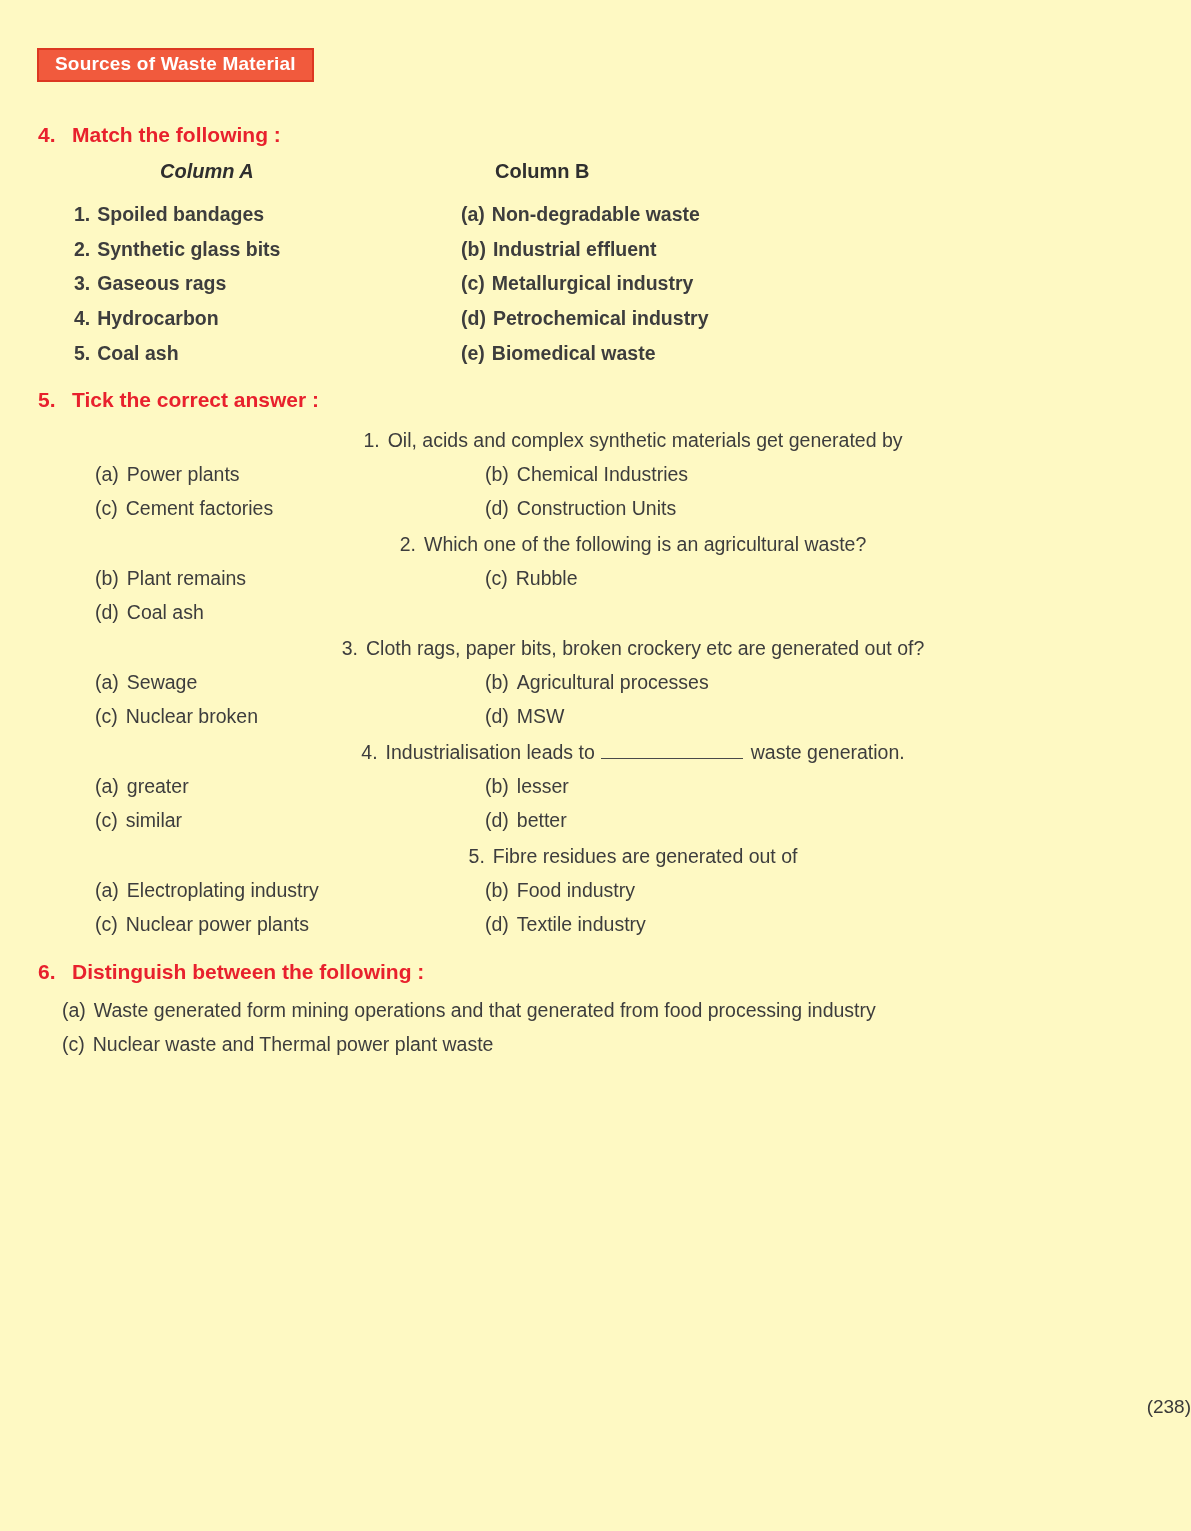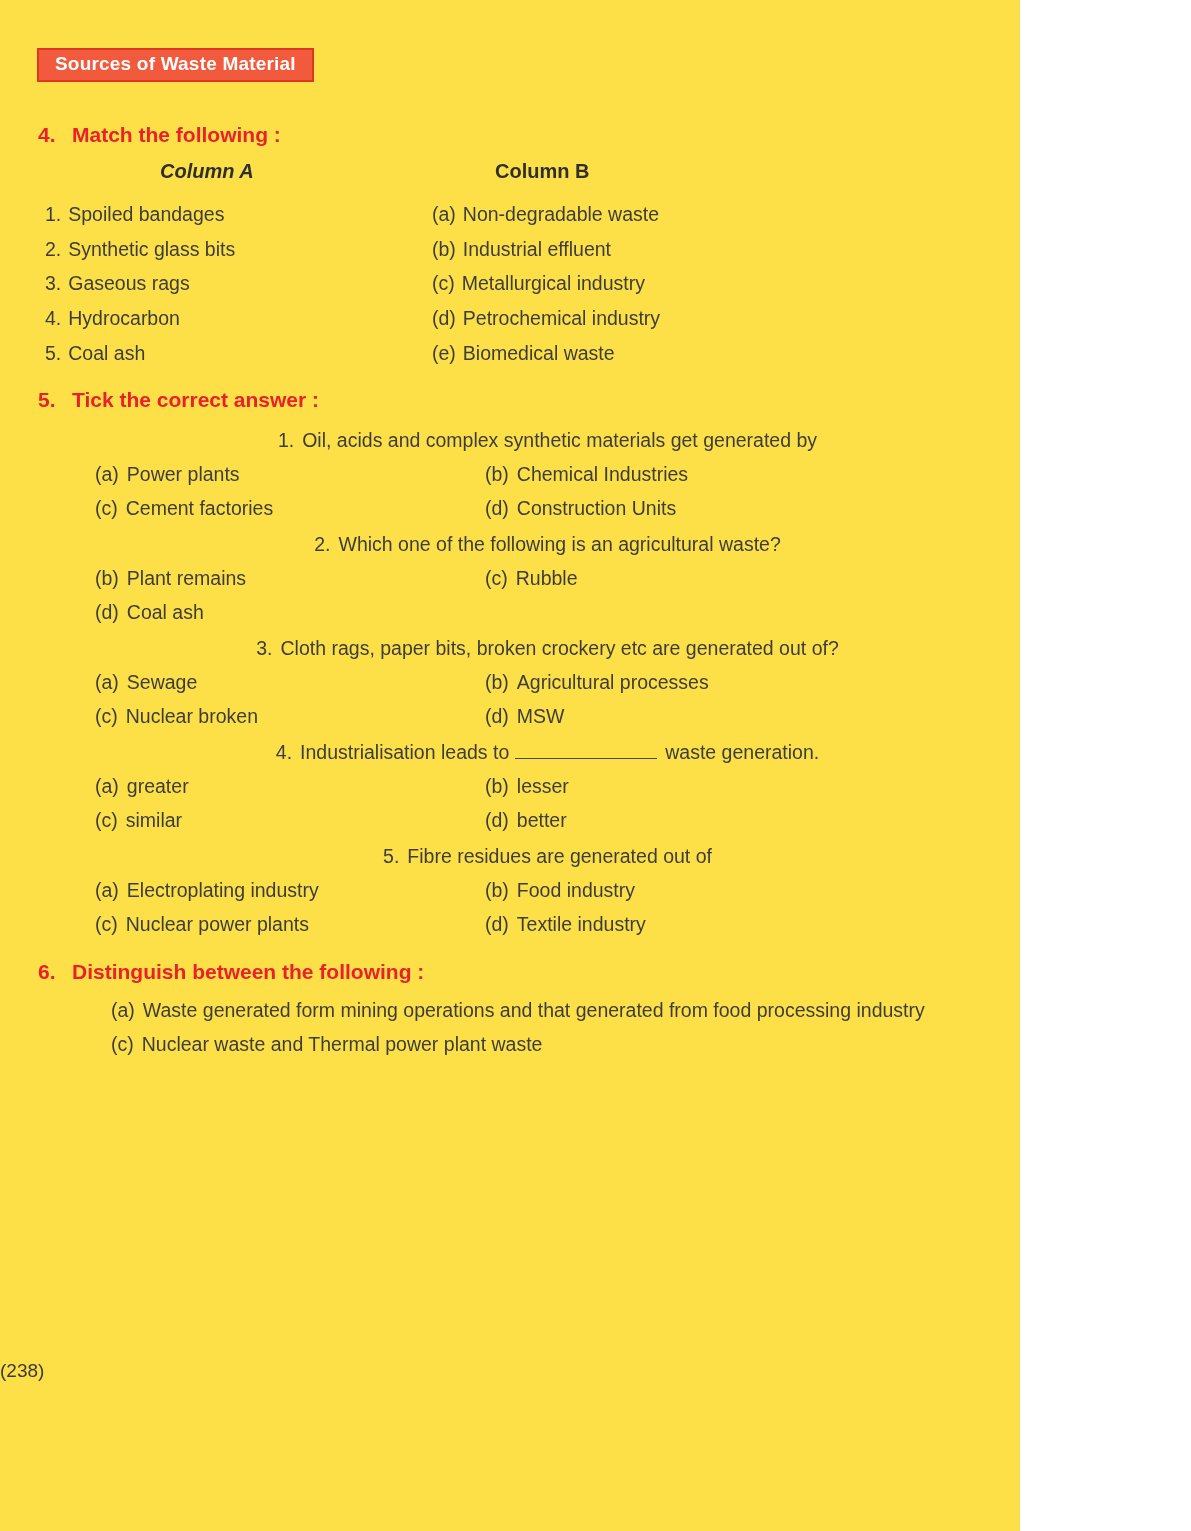--- a/index.html
+++ b/index.html
@@ -5,23 +5,23 @@
   :root {
     --accent-red: #e8212d;
     --badge-bg: #f15a3d;
     --badge-border: #dc3822;
     --text: #3d3d3d;
   }
   * { box-sizing: border-box; }
   body { margin: 0; background: #ffffff; }
   .page {
     position: relative;
-    width: 1020px;
+    width: 1191px;
     height: 1531px;
-    background: #fde047;
+    background: #fef9c3;
     font-family: "Liberation Sans", sans-serif;
     color: var(--text);
     font-size: 19.5px;
     overflow: hidden;
   }
   .badge {
     display: inline-block;
     margin: 48px 0 0 37px;
     background: var(--badge-bg);
     border: 2px solid var(--badge-border);
@@ -49,21 +49,21 @@
     position: relative;
     height: 24px;
     margin-top: 12px;
     font-weight: bold;
     font-size: 20px;
     color: #2f2f2f;
   }
   .col-headers .col-a { position: absolute; left: 160px; font-style: italic; }
   .col-headers .col-b { position: absolute; left: 495px; }
 
-  .match-rows { margin-top: 13px; padding-left: 45px; }
+  .match-rows { margin-top: 13px; padding-left: 74px; font-weight: bold; }
   .match-row {
     display: grid;
     grid-template-columns: 387px 1fr;
     line-height: 34.7px;
   }
   .mnum { margin-right: 7px; }
 
   .question { margin-bottom: 2px; }
   .q-stem { padding-left: 75px; line-height: 34px; text-align: center; }
   .qnum { margin-right: 8px; }
@@ -76,29 +76,29 @@
   .olabel { margin-right: 8px; }
   .blank-line {
     display: inline-block;
     width: 142px;
     height: 0.85em;
     border-bottom: 1.6px solid #4a4a4a;
     margin: 0 8px 0 6px;
   }
 
   .dist-items { }
-  .dist-item { padding-left: 111px; line-height: 34px; }
+  .dist-item { padding-left: 62px; line-height: 34px; }
   .dlabel { margin-right: 8px; }
 
   .page-number {
     position: absolute;
-    top: 1360px;
+    top: 1396px;
     left: 0;
     width: 100%;
-    text-align: left;
+    text-align: right;
     font-size: 19px;
     color: #3a3a3a;
   }
 </style>
 </head>
 <body>
 
 <div class="page">
 
   <div class="badge">

